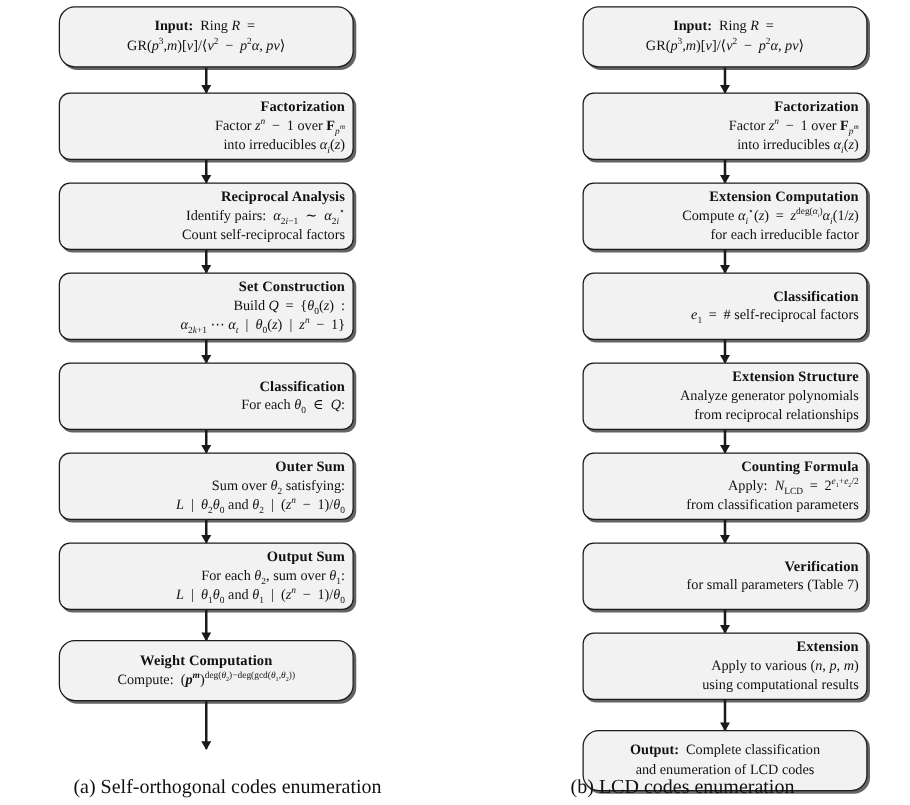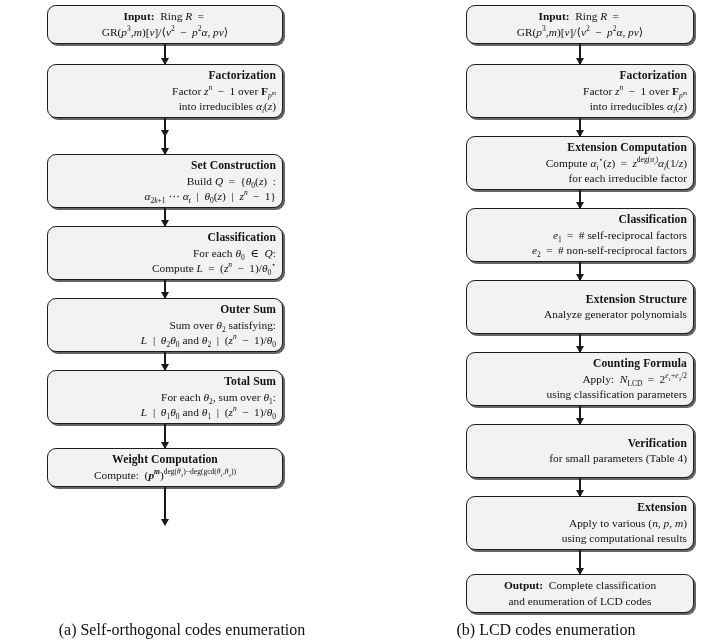--- a/index.html
+++ b/index.html
@@ -60,21 +60,21 @@
     display: block;
     line-height: 1.33;
     white-space: nowrap;
     font-size: 11.4px;
   }
   .node .ln.title {
     font-weight: bold;
     font-size: 11.6px;
     letter-spacing: 0.1px;
   }
-  .node.lines2 { height: 39px; }
+  .node.lines2 { height: 49px; border-radius: 13px; }
   .node.lines3 { height: 54px; align-items: flex-end; }
 
   
   .ln b { font-weight: bold; }
 
   
   .arrow {
     position: relative;
     width: 2px;
     background: #1a1a1a;
@@ -130,49 +130,53 @@
       <div class="arrow" style="height:20px"></div>
 
       <div class="node lines3">
         <span class="ln title">Factorization</span>
         <span class="ln">Factor <span class="it">z</span><sup><span class="it">n</span></sup> <span class="op">−</span> 1 over <span class="bb">F</span><sub><span class="it">p</span><sup class="sm"><span class="it">m</span></sup></sub></span>
         <span class="ln">into irreducibles <span class="it">α</span><sub><span class="it">i</span></sub>(<span class="it">z</span>)</span>
       </div>
 
       <div class="arrow" style="height:18px"></div>
 
+      <div class="node lines3">
+        <span class="ln title">Reciprocal Analysis</span>
+        <span class="ln">Identify pairs: &nbsp;<span class="it">α</span><sub>2<span class="it">i</span>−1</sub> &nbsp;∼&nbsp; <span class="it">α</span><sub>2<span class="it">i</span></sub><sup>⋆</sup></span>
+        <span class="ln">Count self-reciprocal factors</span>
+      </div>
 
       <div class="arrow" style="height:18px"></div>
 
       <div class="node lines3">
         <span class="ln title">Set Construction</span>
         <span class="ln">Build <span class="it">Q</span> <span class="op">=</span> {<span class="it">θ</span><sub>0</sub>(<span class="it">z</span>) &nbsp;:</span>
         <span class="ln"><span class="it">α</span><sub>2<span class="it">k</span>+1</sub> ⋯ <span class="it">α</span><sub><span class="it">t</span></sub> &nbsp;|&nbsp; <span class="it">θ</span><sub>0</sub>(<span class="it">z</span>) &nbsp;|&nbsp; <span class="it">z</span><sup><span class="it">n</span></sup> <span class="op">−</span> 1}</span>
       </div>
 
       <div class="arrow" style="height:18px"></div>
 
       <div class="node lines3">
         <span class="ln title">Classification</span>
         <span class="ln">For each <span class="it">θ</span><sub>0</sub> &nbsp;∈&nbsp; <span class="it">Q</span>:</span>
-        <span class="ln">Compute <span class="it">L</span> <span class="op">=</span> (<span class="it">z</span><sup><span class="it">n</span></sup> <span class="op">−</span> 1)/<span class="it">θ</span><sub>0</sub><sup>⋆</sup></span>
       </div>
 
       <div class="arrow" style="height:18px"></div>
 
       <div class="node lines3">
         <span class="ln title">Outer Sum</span>
         <span class="ln">Sum over <span class="it">θ</span><sub>2</sub> satisfying:</span>
         <span class="ln"><span class="it">L</span> &nbsp;|&nbsp; <span class="it">θ</span><sub>2</sub><span class="it">θ</span><sub>0</sub> and <span class="it">θ</span><sub>2</sub> &nbsp;|&nbsp; (<span class="it">z</span><sup><span class="it">n</span></sup> <span class="op">−</span> 1)/<span class="it">θ</span><sub>0</sub></span>
       </div>
 
       <div class="arrow" style="height:18px"></div>
 
       <div class="node lines3">
-        <span class="ln title">Total Sum</span>
+        <span class="ln title">Output Sum</span>
         <span class="ln">For each <span class="it">θ</span><sub>2</sub>, sum over <span class="it">θ</span><sub>1</sub>:</span>
         <span class="ln"><span class="it">L</span> &nbsp;|&nbsp; <span class="it">θ</span><sub>1</sub><span class="it">θ</span><sub>0</sub> and <span class="it">θ</span><sub>1</sub> &nbsp;|&nbsp; (<span class="it">z</span><sup><span class="it">n</span></sup> <span class="op">−</span> 1)/<span class="it">θ</span><sub>0</sub></span>
       </div>
 
       <div class="arrow" style="height:24px"></div>
 
       <div class="node lines2">
         <span class="ln title">Weight Computation</span>
         <span class="ln">Compute: &nbsp;(<span class="it mb">p</span><sup class="mb"><span class="it">m</span></sup>)<sup>deg(<span class="it">θ</span><sub>2</sub>)−deg(gcd(<span class="it">θ</span><sub>1</sub>,<span class="it">θ</span><sub>2</sub>))</sup></span>
       </div>
@@ -207,43 +211,43 @@
         <span class="ln title">Extension Computation</span>
         <span class="ln">Compute <span class="it">α</span><sub><span class="it">i</span></sub><sup>⋆</sup>(<span class="it">z</span>) <span class="op">=</span> <span class="it">z</span><sup>deg(<span class="it">α</span><sub><span class="it">i</span></sub>)</sup><span class="it">α</span><sub><span class="it">i</span></sub>(1/<span class="it">z</span>)</span>
         <span class="ln">for each irreducible factor</span>
       </div>
 
       <div class="arrow" style="height:18px"></div>
 
       <div class="node lines3">
         <span class="ln title">Classification</span>
         <span class="ln"><span class="it">e</span><sub>1</sub> <span class="op">=</span> # self-reciprocal factors</span>
-        <span class="ln"><span class="it">e</span><sub>2</sub> <span class="op">=</span> # non-self-reciprocal factors</span>
       </div>
 
       <div class="arrow" style="height:18px"></div>
 
       <div class="node lines3">
         <span class="ln title">Extension Structure</span>
         <span class="ln">Analyze generator polynomials</span>
+        <span class="ln">from reciprocal relationships</span>
       </div>
 
       <div class="arrow" style="height:18px"></div>
 
       <div class="node lines3">
         <span class="ln title">Counting Formula</span>
         <span class="ln">Apply: &nbsp;<span class="it">N</span><sub>LCD</sub> <span class="op">=</span> 2<sup><span class="it">e</span><sub>1</sub>+<span class="it">e</span><sub>2</sub>/2</sup></span>
-        <span class="ln">using classification parameters</span>
+        <span class="ln">from classification parameters</span>
       </div>
 
       <div class="arrow" style="height:18px"></div>
 
       <div class="node lines3">
         <span class="ln title">Verification</span>
-        <span class="ln">for small parameters (Table 4)</span>
+        <span class="ln">for small parameters (Table 7)</span>
       </div>
 
       <div class="arrow" style="height:18px"></div>
 
       <div class="node lines3">
         <span class="ln title">Extension</span>
         <span class="ln">Apply to various (<span class="it">n</span>, <span class="it">p</span>, <span class="it">m</span>)</span>
         <span class="ln">using computational results</span>
       </div>
 

